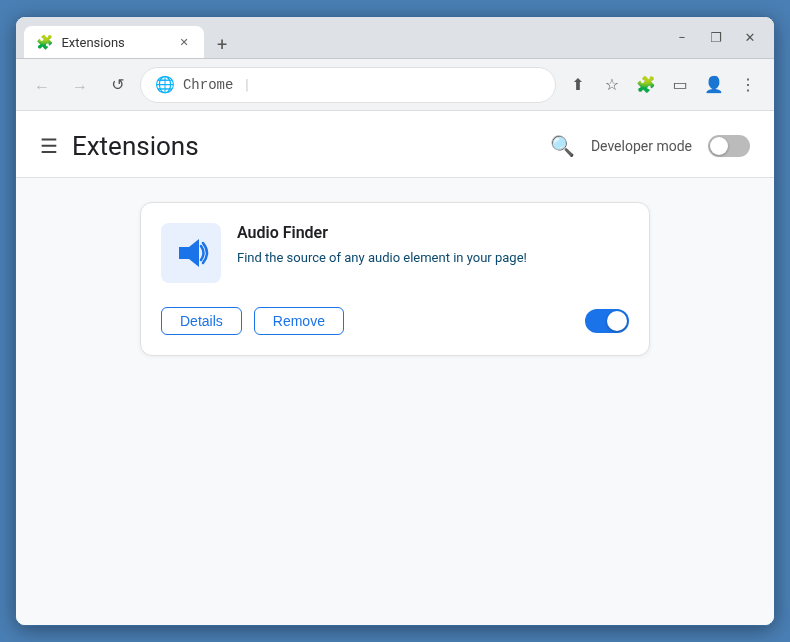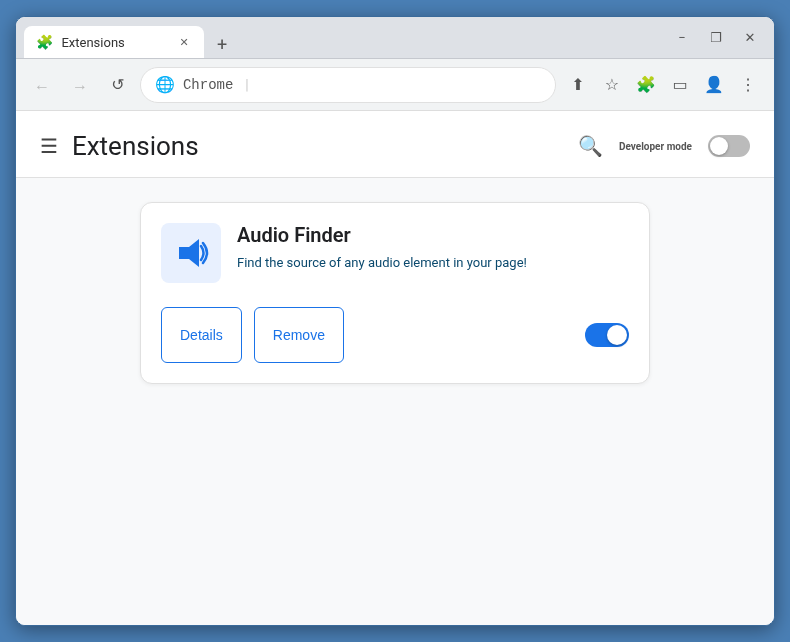--- a/index.html
+++ b/index.html
@@ -230,23 +230,22 @@
       gap: 16px;
     }
 
     .search-icon {
       font-size: 20px;
       color: #444;
       cursor: pointer;
     }
 
     .dev-mode-label {
-      font-size: 10px;
-      color: #555;
-      font-weight: bold;
+      font-size: 14px;
+      color: #555;
     }
 
     
     .toggle-switch {
       width: 42px;
       height: 22px;
       background: #ccc;
       border-radius: 11px;
       position: relative;
       cursor: pointer;
@@ -341,40 +340,40 @@
     .audio-icon-svg {
       width: 40px;
       height: 40px;
     }
 
     .ext-info {
       flex: 1;
     }
 
     .ext-name {
-      font-size: 20px;
+      font-size: 16px;
       font-weight: 600;
       color: #202124;
       margin-bottom: 6px;
     }
 
     .ext-desc {
       font-size: 13px;
       color: #0c4a6e;
       line-height: 1.5;
     }
 
     .card-bottom {
       display: flex;
       align-items: center;
       gap: 12px;
     }
 
     .card-btn {
-      padding: 19px 18px;
+      padding: 5px 18px;
       border: 1.5px solid #1a73e8;
       border-radius: 6px;
       background: #fff;
       color: #1a73e8;
       font-size: 14px;
       cursor: pointer;
       font-weight: 500;
     }
 
     .spacer { flex: 1; }

